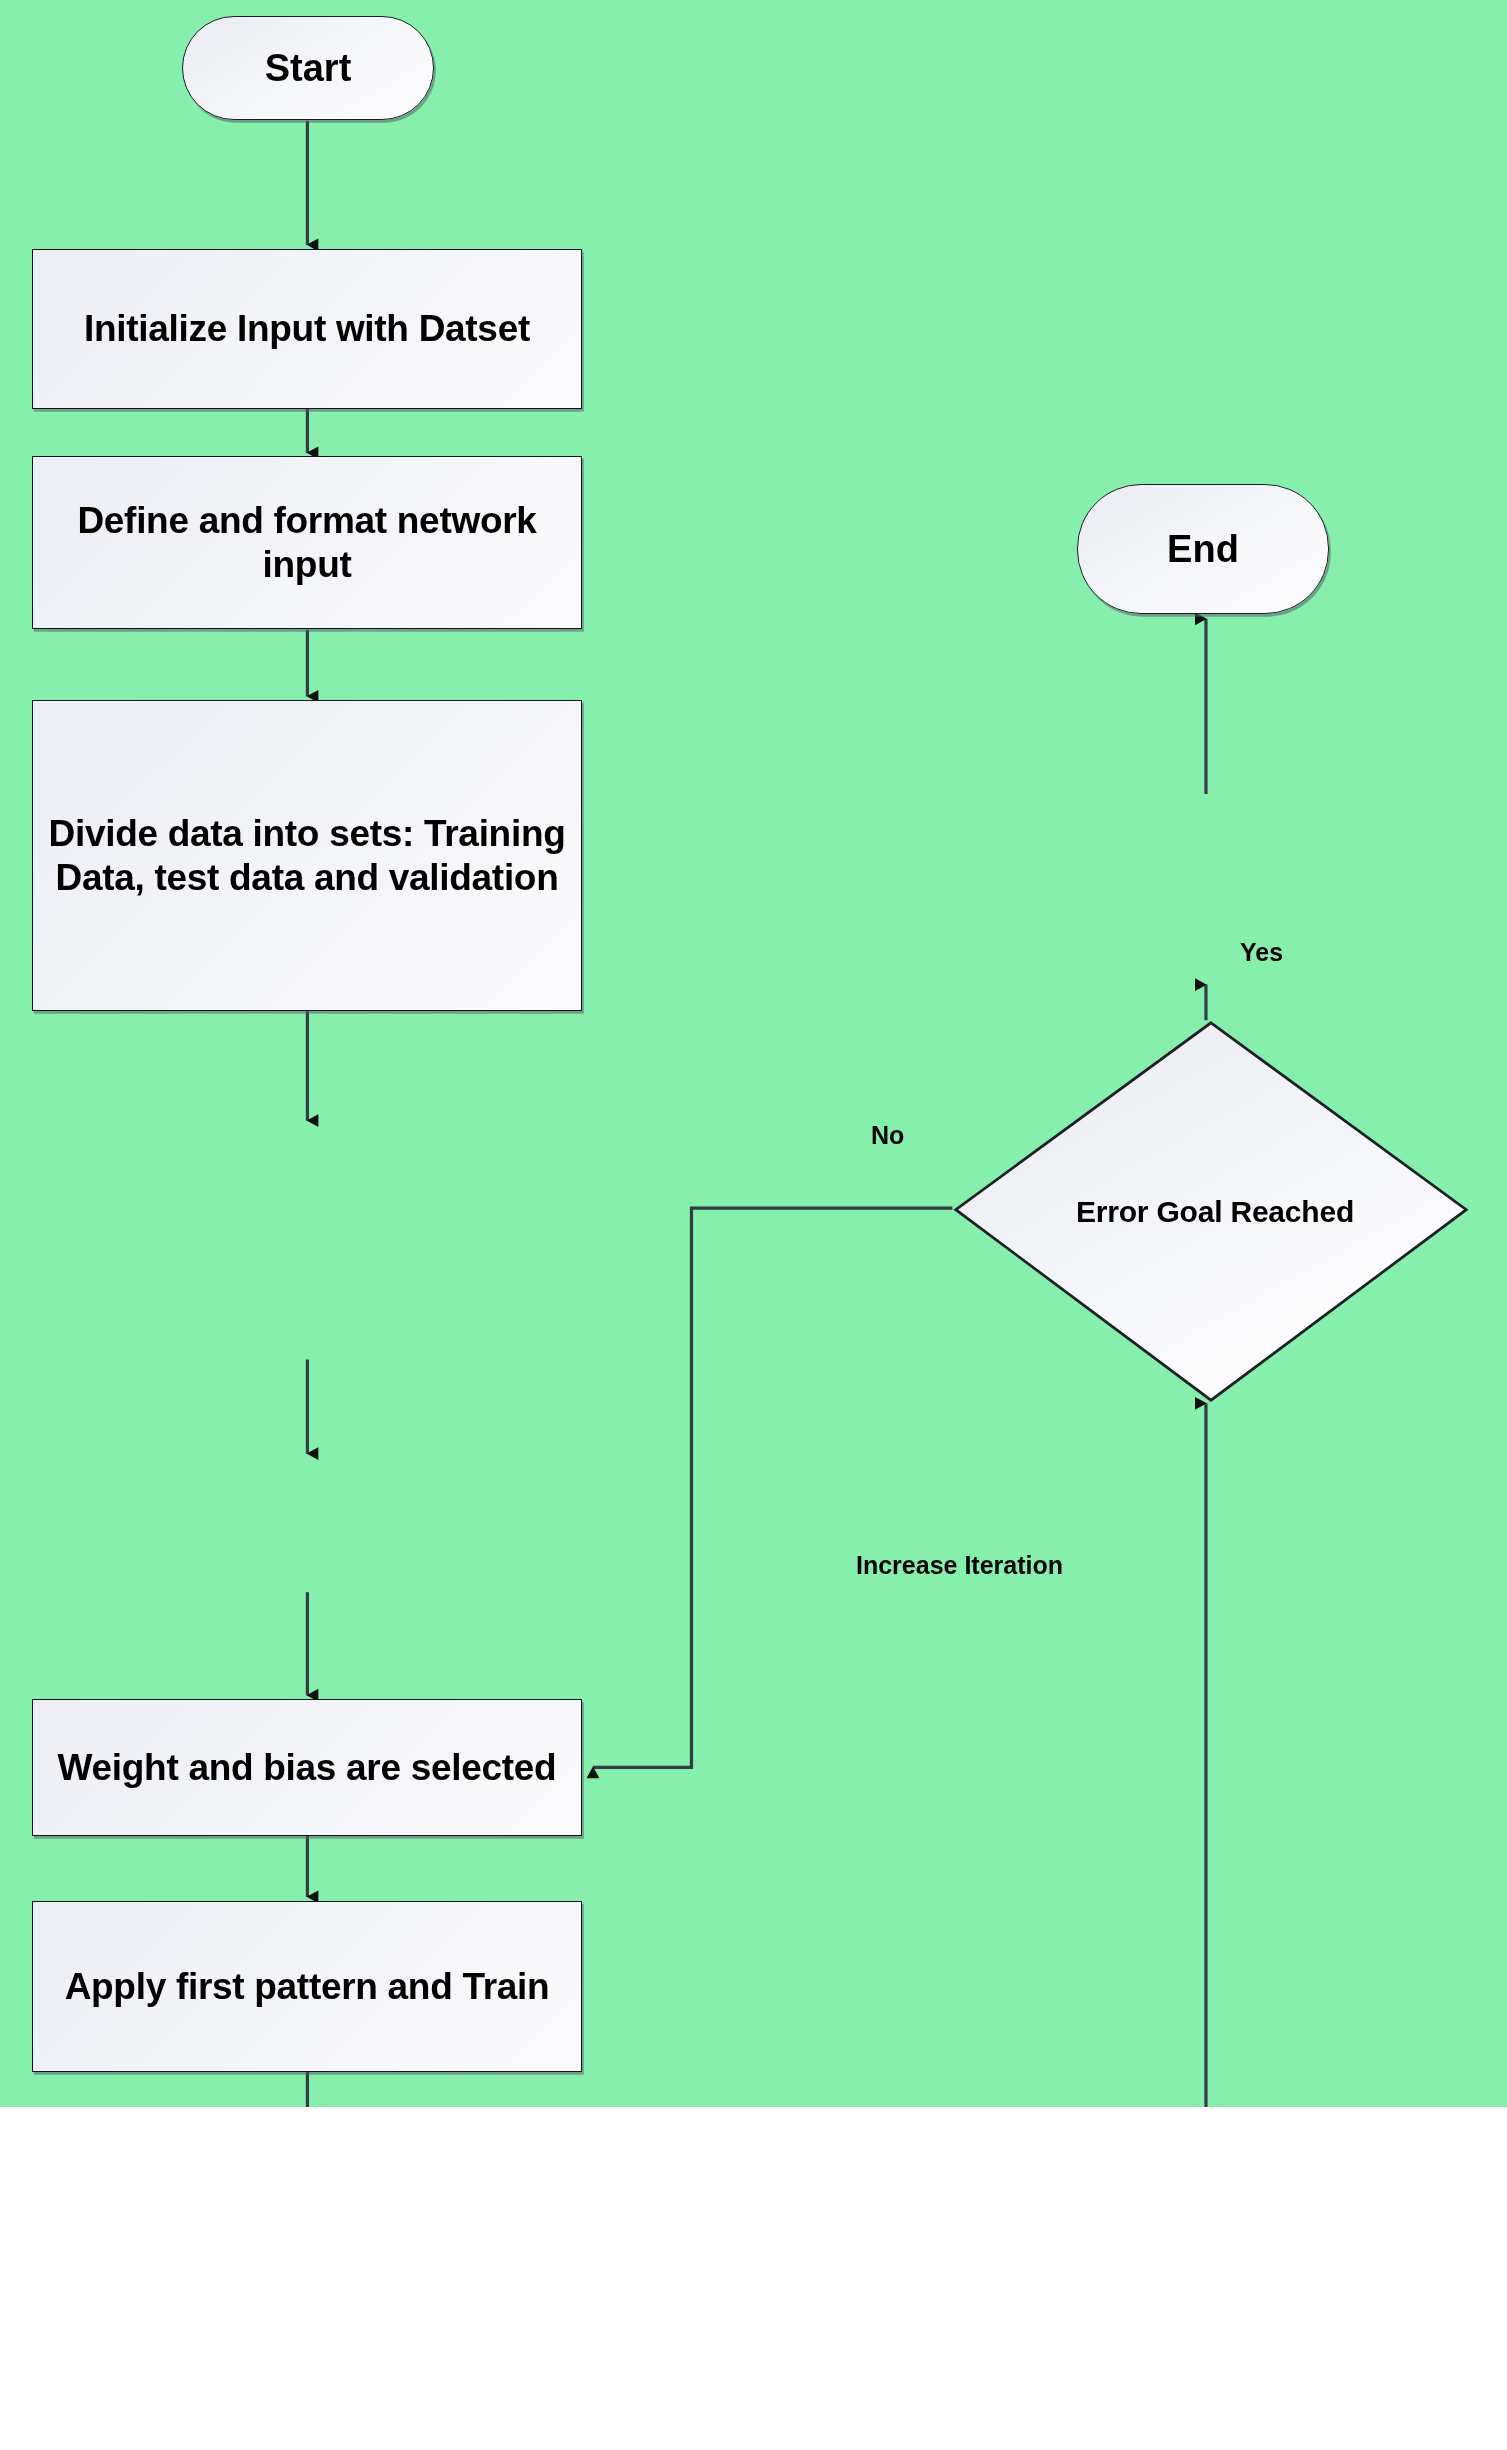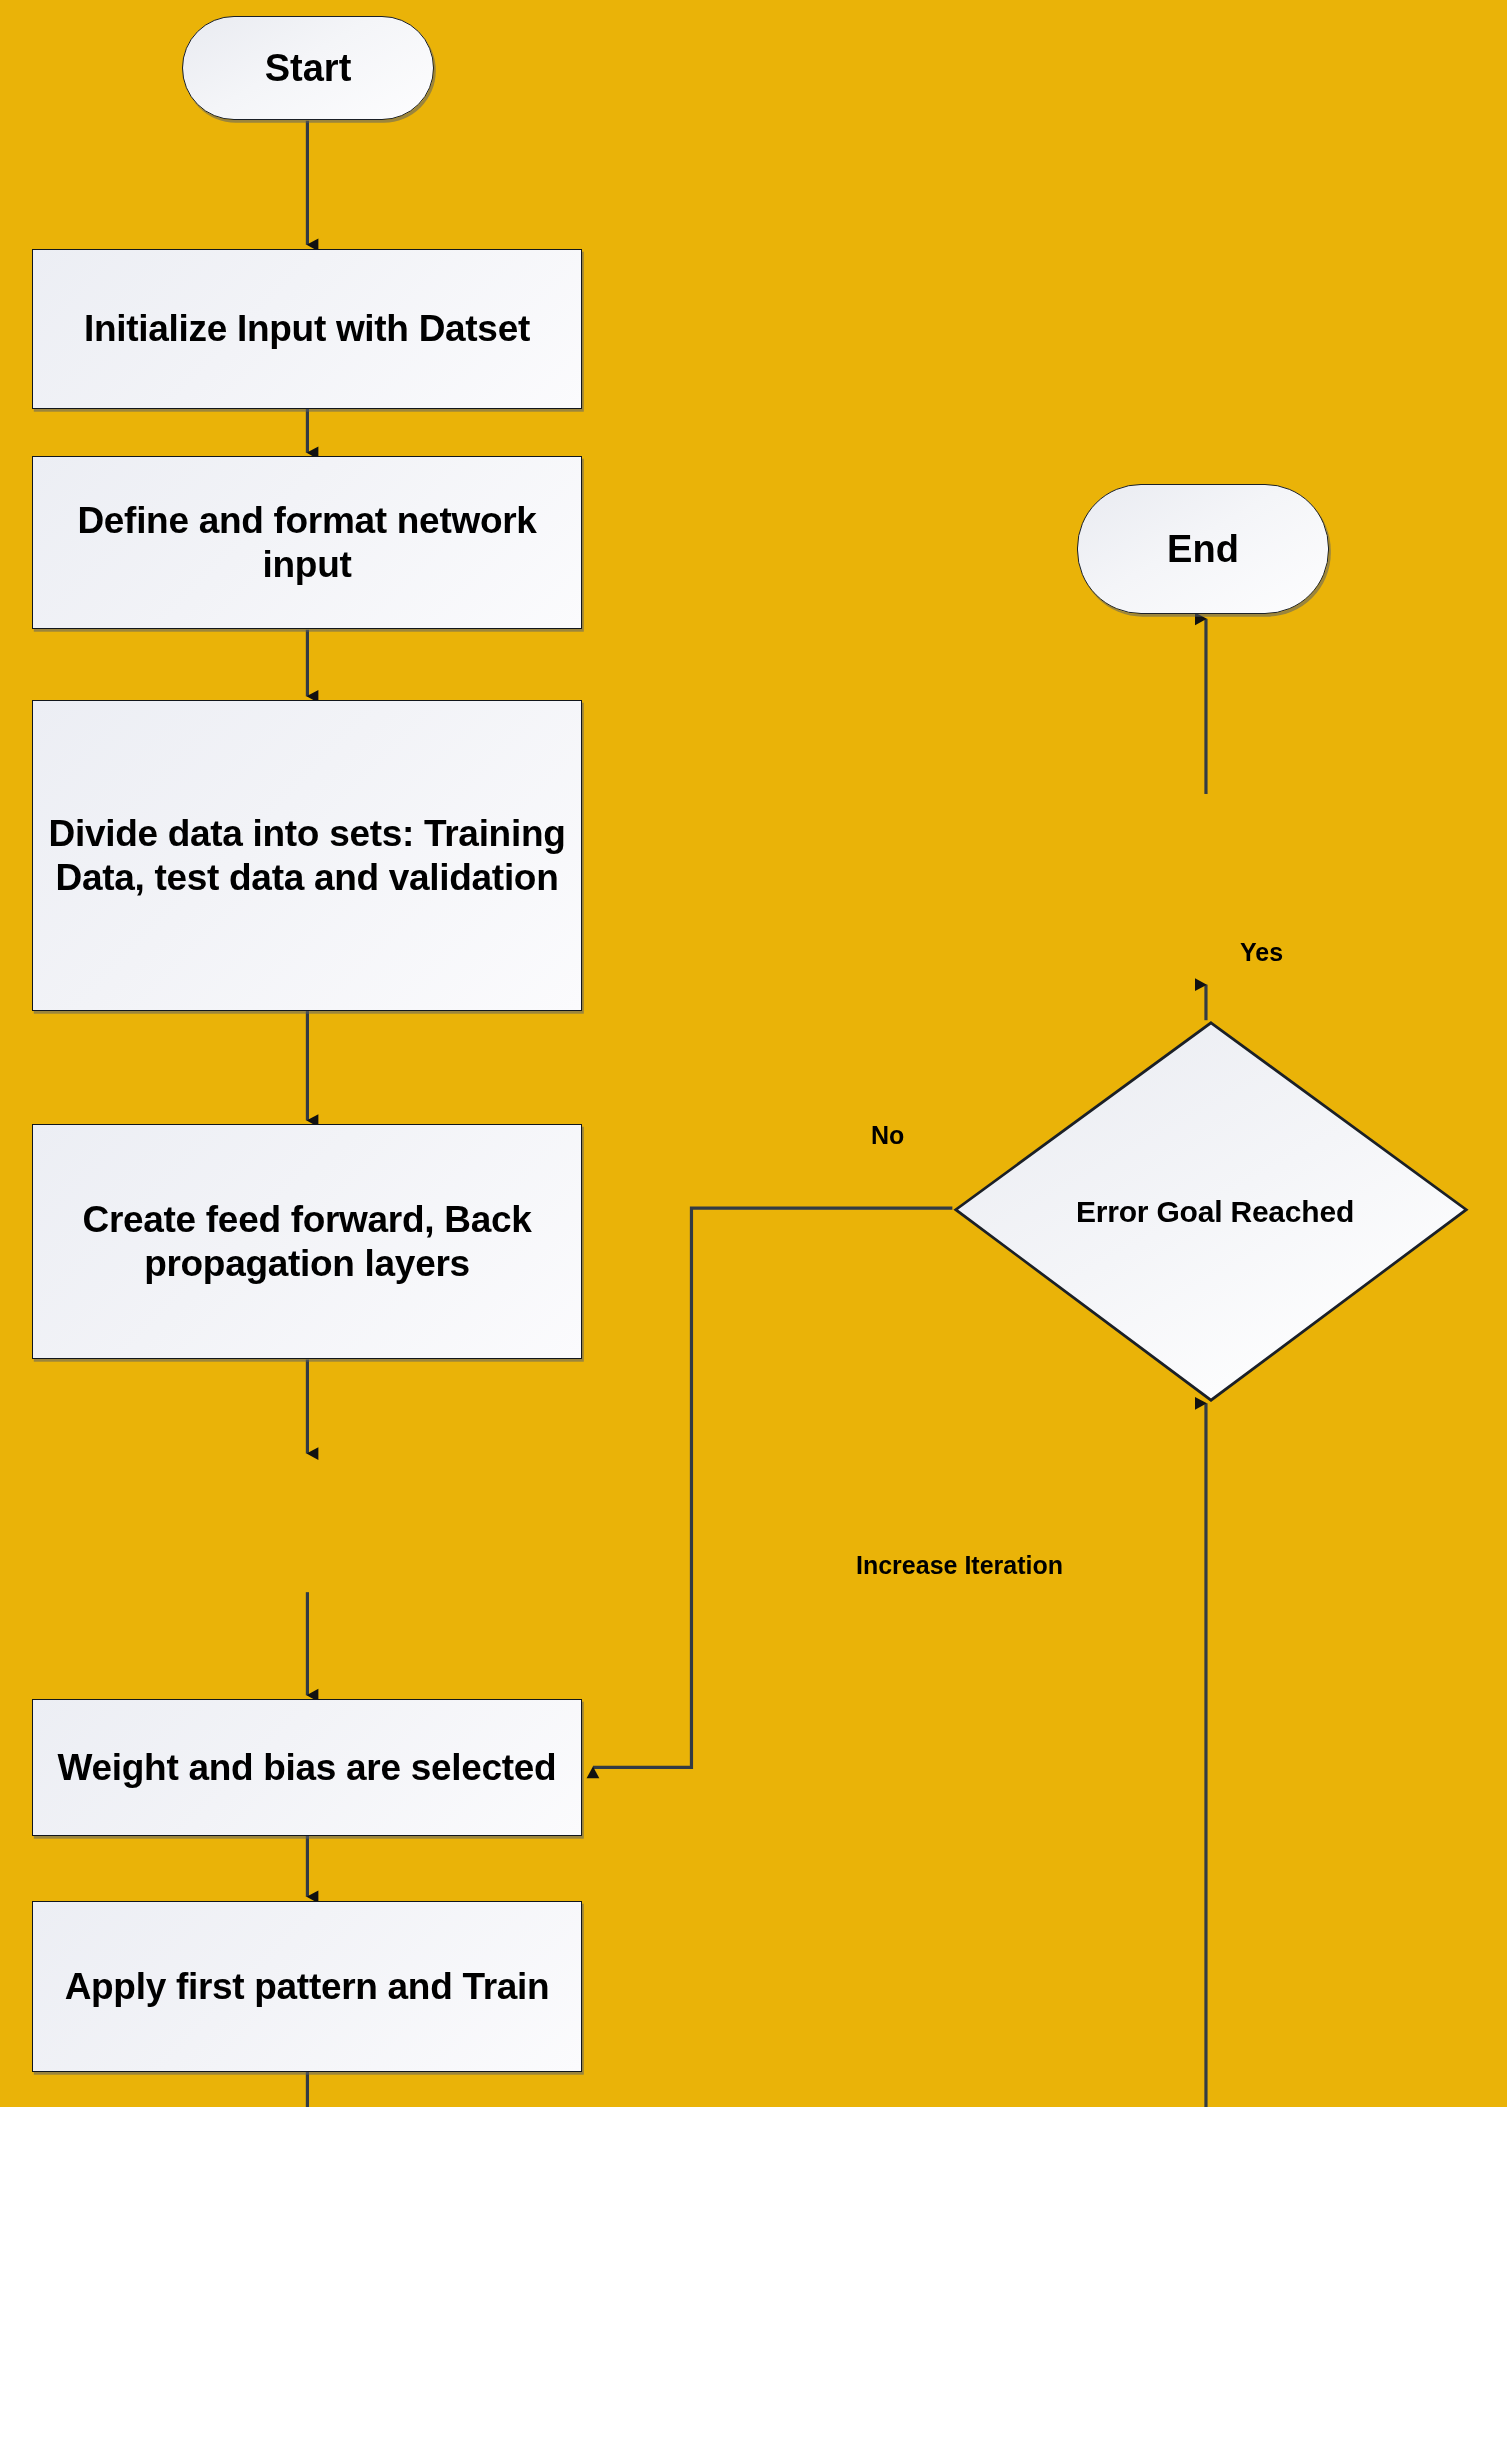--- a/index.html
+++ b/index.html
@@ -5,21 +5,21 @@
 <style>
   html,body{margin:0;padding:0;background:#ffffff;}
   body{
     font-family:"Liberation Sans","DejaVu Sans",sans-serif;
     -webkit-font-smoothing:antialiased;
   }
   #canvas{
     position:relative;
     width:1507px;
     height:2107px;
-    background:#eab308;
+    background:#86efac;
     overflow:hidden;
   }
   svg.edges{
     position:absolute;
     left:0; top:0;
     width:1507px;
     height:2450px;
     pointer-events:none;
   }
   .node{
@@ -123,23 +123,20 @@
   </div>
 
   <div class="node process" style="left:32px; top:456px; width:550px; height:173px;">
     <span class="label">Define and format network input</span>
   </div>
 
   <div class="node process" style="left:32px; top:700px; width:550px; height:311px;">
     <span class="label">Divide data into sets: Training Data, test data and validation</span>
   </div>
 
-  <div class="node process" style="left:32px; top:1124px; width:550px; height:235px;">
-    <span class="label">Create feed forward, Back propagation layers</span>
-  </div>
 
 
   <div class="node process" style="left:32px; top:1699px; width:550px; height:137px;">
     <span class="label">Weight and bias are selected</span>
   </div>
 
   <div class="node process" style="left:32px; top:1901px; width:550px; height:171px;">
     <span class="label">Apply first pattern and Train</span>
   </div>
 

